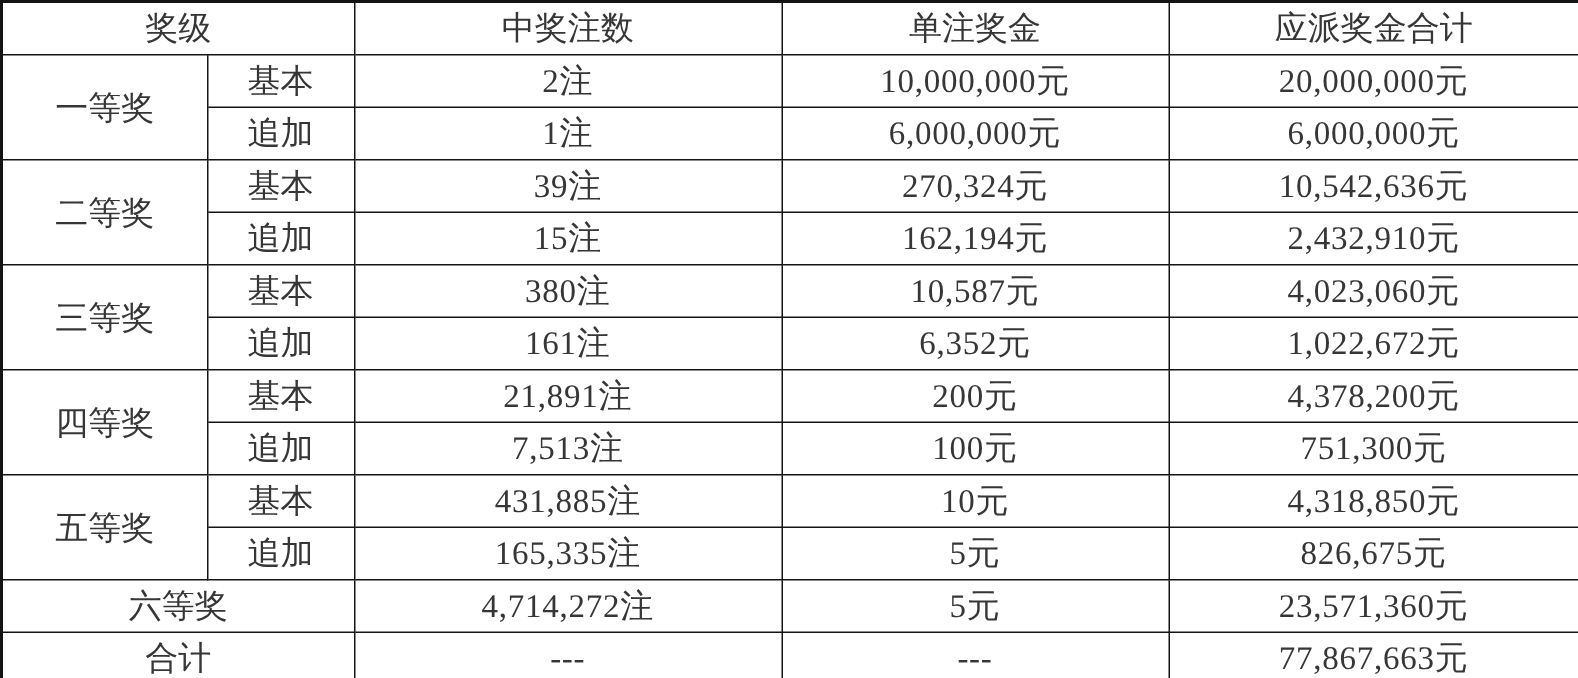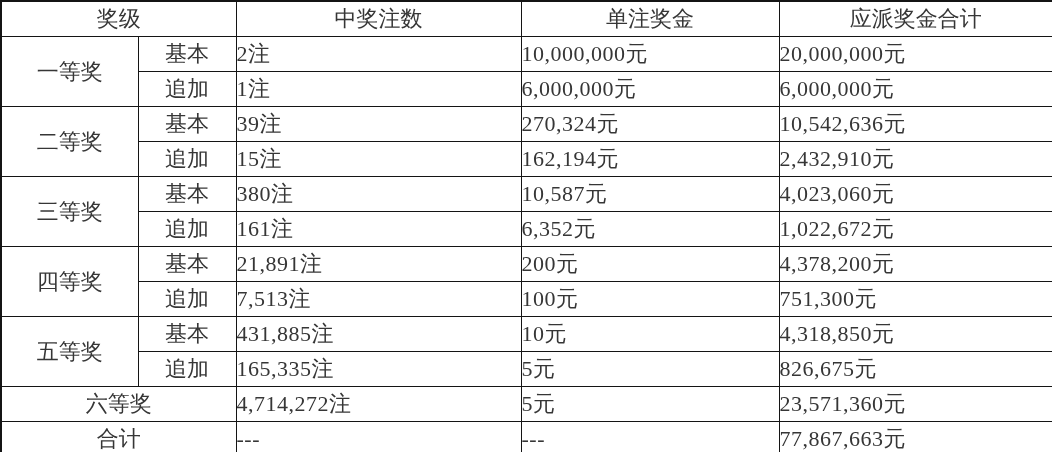--- a/index.html
+++ b/index.html
@@ -24,21 +24,21 @@
     background: #ffffff;
   }
   table.prize-table td {
     border: 1px solid #141414;
     padding: 0;
     height: 34px;
     overflow: hidden;
     white-space: nowrap;
   }
   td.ctr { text-align: center; }
-  td.num { text-align: left; padding-right: 9px; letter-spacing: 0.5px; }
+  td.num { text-align: center; padding-right: 9px; letter-spacing: 0.5px; }
   tr.hdr td { text-align: center; }
 </style>
 </head>
 <body>
 
 <div class="table-wrap">
 <table class="prize-table">
   <colgroup>
     <col style="width:137px">
     <col style="width:98px">

